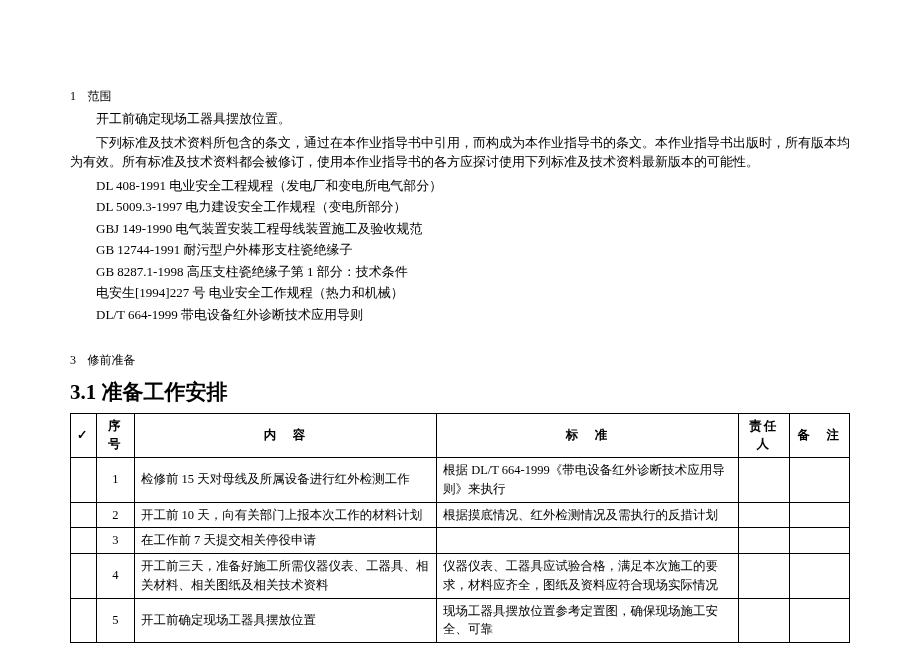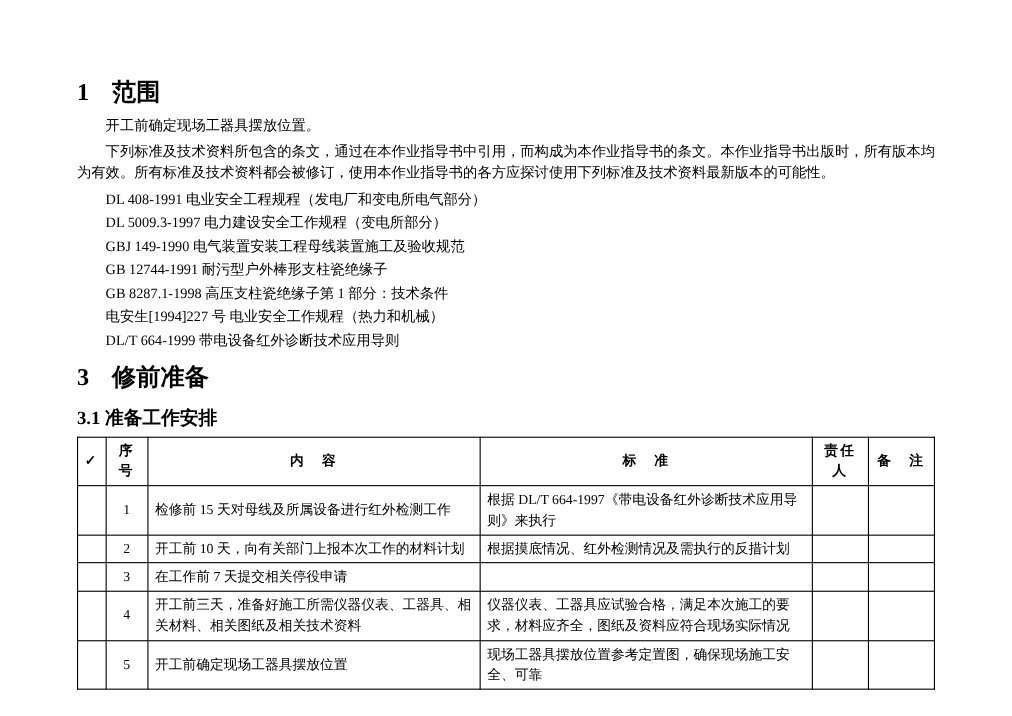--- a/index.html
+++ b/index.html
@@ -7,27 +7,27 @@
       font-family: "SimSun", "宋体", serif;
       font-size: 13px;
       background: #fff;
       color: #000;
       padding: 60px 70px 30px 70px;
       width: 920px;
       height: 651px;
       line-height: 1.5;
     }
     .section-heading {
-      font-size: 22px;
-      font-weight: bold;
-      margin-top: 7px;
+      font-size: 12px;
+      font-weight: normal;
+      margin-top: 27px;
       margin-bottom: 4px;
     }
     .subsection-heading {
-      font-size: 17px;
+      font-size: 21px;
       font-weight: bold;
       margin-top: 8px;
       margin-bottom: 4px;
     }
     .body-text {
       text-indent: 2em;
       margin-bottom: 4px;
     }
     .ref-list {
       margin-left: 2em;
@@ -108,21 +108,21 @@
       <th class="col-standard">标　准</th>
       <th class="col-resp">责任人</th>
       <th class="col-note">备　注</th>
     </tr>
   </thead>
   <tbody>
     <tr>
       <td></td>
       <td class="seq-cell">1</td>
       <td>检修前 15 天对母线及所属设备进行红外检测工作</td>
-      <td>根据 DL/T 664-1997《带电设备红外诊断技术应用导则》来执行</td>
+      <td>根据 DL/T 664-1999《带电设备红外诊断技术应用导则》来执行</td>
       <td></td>
       <td></td>
     </tr>
     <tr>
       <td></td>
       <td class="seq-cell">2</td>
       <td>开工前 10 天，向有关部门上报本次工作的材料计划</td>
       <td>根据摸底情况、红外检测情况及需执行的反措计划</td>
       <td></td>
       <td></td>

